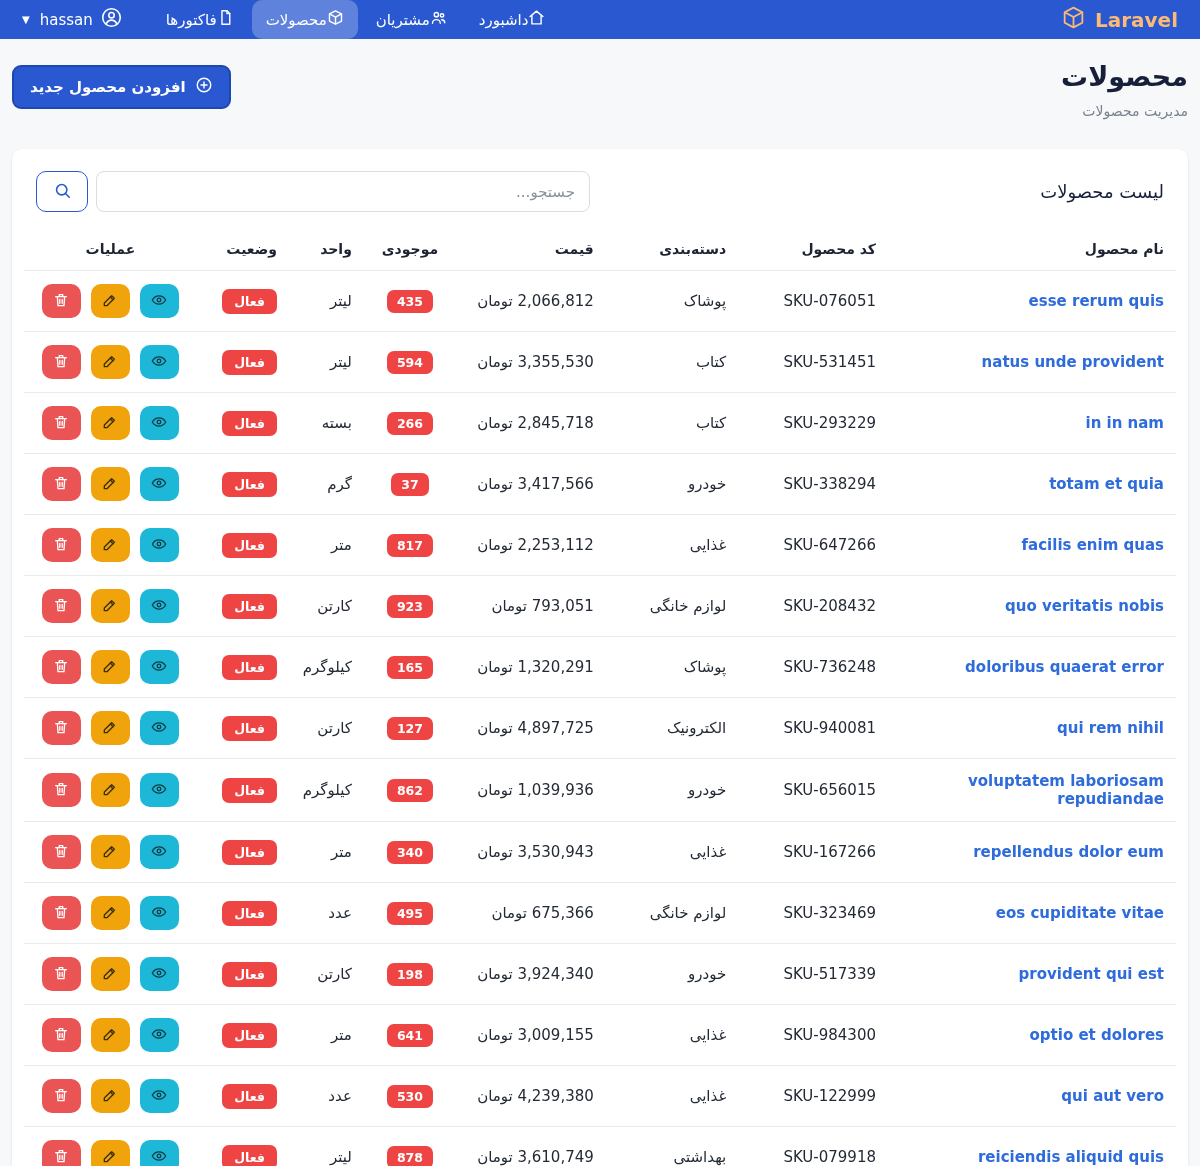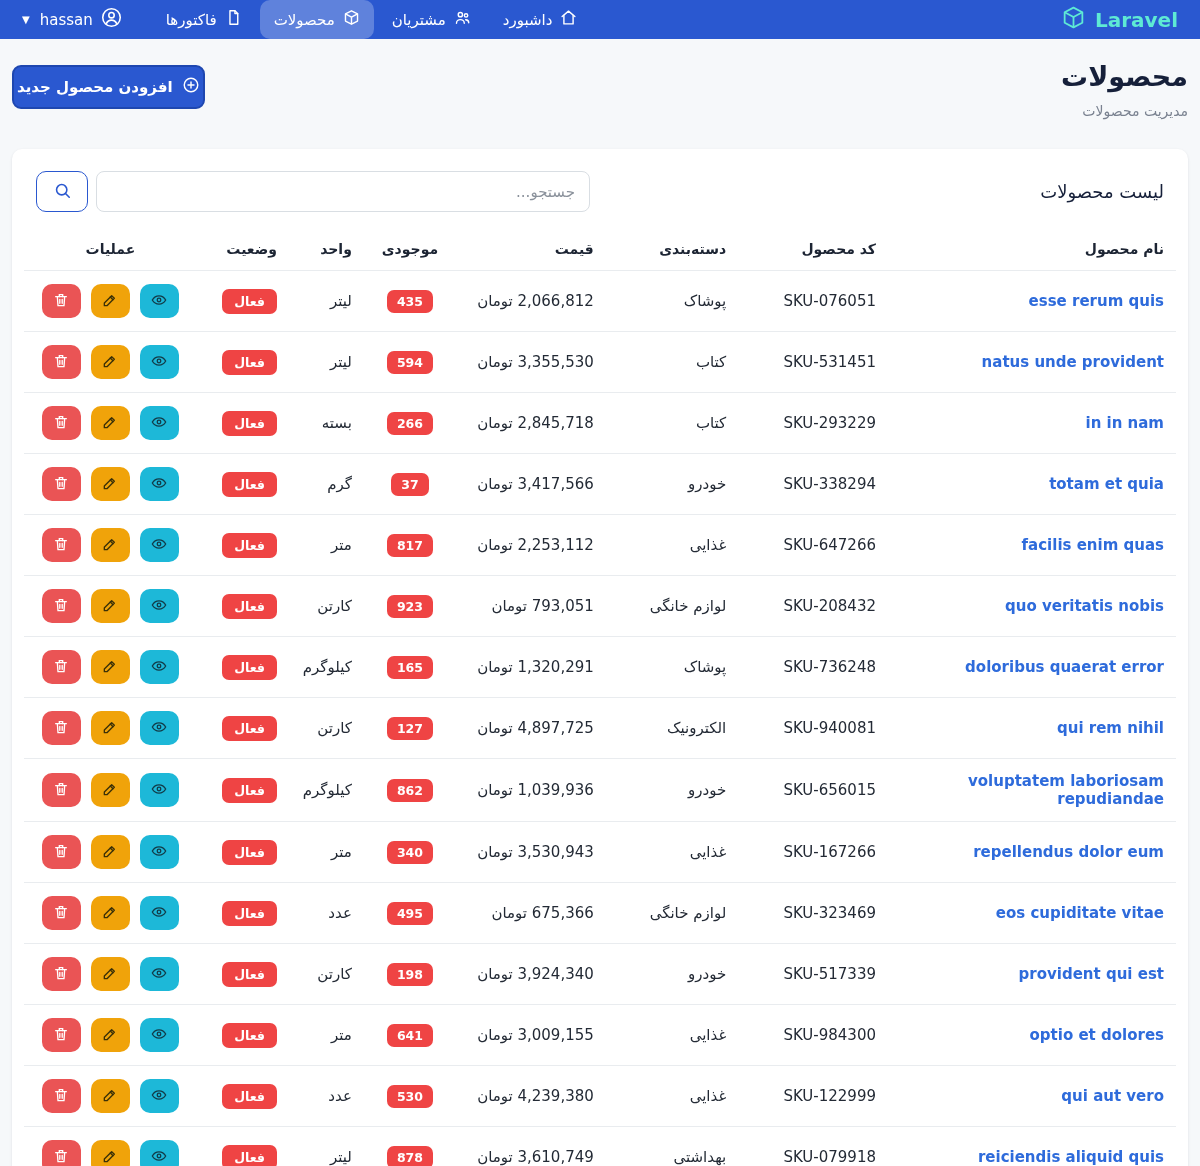--- a/index.html
+++ b/index.html
@@ -10,42 +10,42 @@
     color: #232a35;
     display: flex; flex-direction: column;
     min-height: 1166px;
   }
   
   .topstrip { height: 6px; background: #1c2b4f; }
   .navbar {
     height: 50px; background: #2a58d0;
     display: flex; align-items: center; padding: 0 22px;
   }
-  .brand { display: flex; align-items: center; gap: 9px; color: #5eead4; font-size: 20px; font-weight: 700; }
+  .brand { display: flex; align-items: center; gap: 9px; color: #fdba74; font-size: 20px; font-weight: 700; }
   .brand svg { width: 25px; height: 25px; }
   .nav { display: flex; align-items: center; gap: 4px; margin-right: auto; }
   .nav-item {
-    display: flex; align-items: center; gap: 8px; color: #fff; font-size: 15px;
+    display: flex; align-items: center; color: #fff; font-size: 15px;
     padding: 9px 14px; border-radius: 10px; text-decoration: none; cursor: pointer; text-align: center;
   }
   .nav-item svg { width: 17px; height: 17px; }
   .nav-item.active { background: rgba(255,255,255,.25); }
   .user { display: flex; align-items: center; gap: 8px; color: #fff; font-size: 15px; margin-right: 30px; cursor: pointer; }
   .user svg { width: 21px; height: 21px; }
   .caret { font-size: 10px; margin-right: 2px; }
 
   
   .main { width: 100%; max-width: 1200px; margin: 0 auto; padding: 22px 12px 0; flex: 1; }
   .page-head { display: flex; justify-content: space-between; align-items: flex-start; margin-bottom: 30px; }
   .page-title { font-size: 27px; font-weight: 800; color: #16203a; }
   .page-subtitle { font-size: 14px; color: #7a8290; margin-top: 11px; }
   .add-btn {
     display: flex; align-items: center; gap: 9px;
     background: #2a58d0; color: #fff; border: 2px solid #1e47b0;
-    border-radius: 9px; padding: 9px 3px; font-size: 15px; font-weight: 600;
+    border-radius: 9px; padding: 9px 16px; font-size: 15px; font-weight: 600;
     font-family: inherit; cursor: pointer; margin-top: 4px;
   }
   .add-btn svg { width: 18px; height: 18px; }
 
   
   .card { background: #fff; border-radius: 10px; box-shadow: 0 1px 3px rgba(15,23,42,.10); margin-bottom: 48px; }
   .card-head { display: flex; justify-content: space-between; align-items: center; padding: 22px 24px 18px; }
   .card-title { font-size: 18px; font-weight: 400; color: #16203a; }
   .search-group { display: flex; gap: 8px; align-items: center; }
   .search-input {

